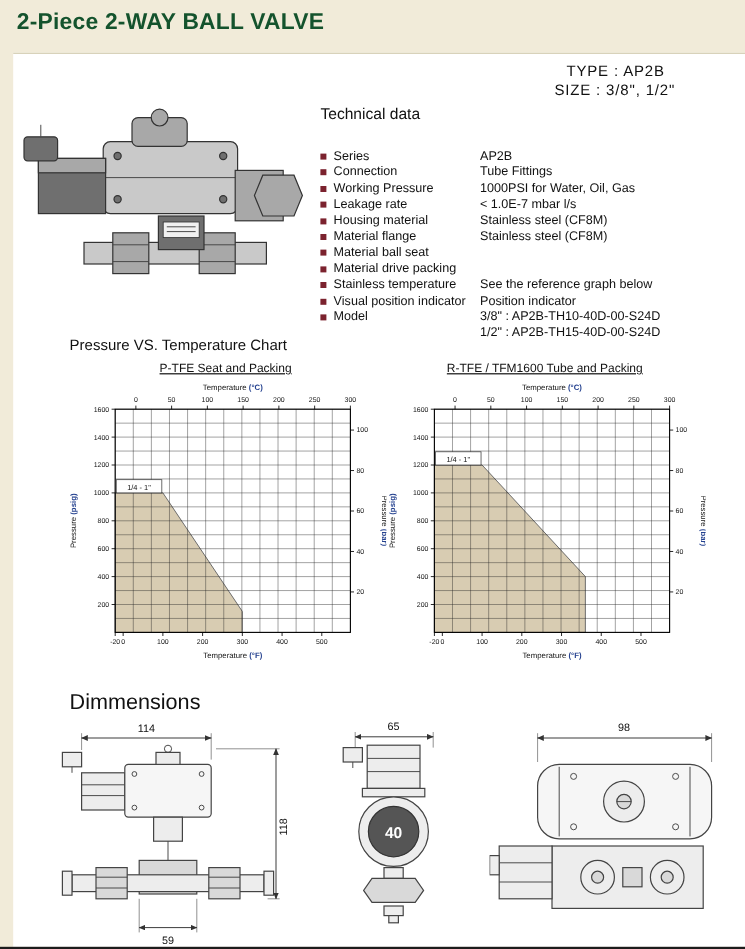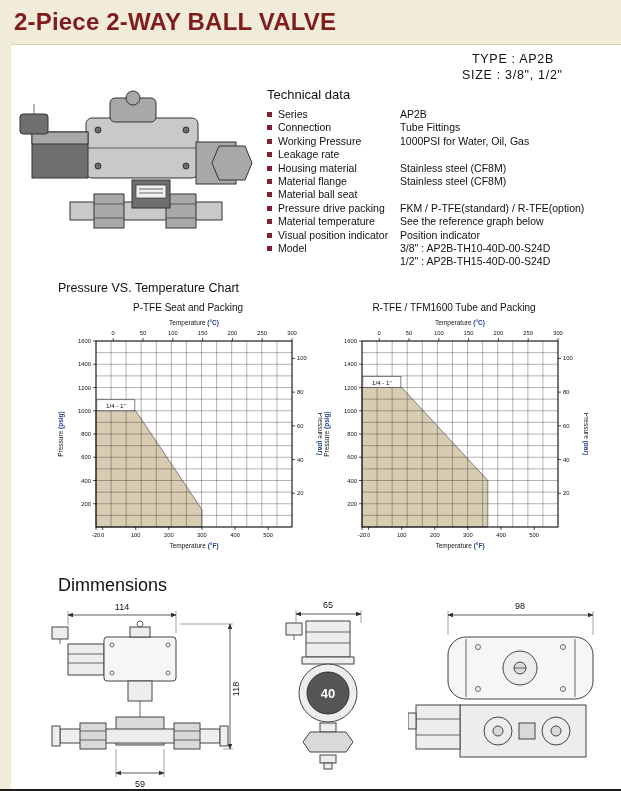--- a/index.html
+++ b/index.html
@@ -3,33 +3,33 @@
 <meta charset="utf-8">
 <style>
   html,body { margin:0; padding:0; }
   body {
     width:621px; height:791px; position:relative; overflow:hidden;
     background:#f1ebd9; font-family:"Liberation Sans", sans-serif; color:#111;
   }
   .content-panel { position:absolute; left:11px; top:44px; right:0; bottom:2px;
     background:#ffffff; border-top:1px solid #d8d2ba; }
   .bottom-rule { position:absolute; left:0; right:0; bottom:0; height:2px; background:#1c1c1c; }
-  .page-title { position:absolute; left:14px; top:8px; font-size:24px; font-weight:bold;
-    letter-spacing:0.2px; color:#7f1d1d; }
+  .page-title { position:absolute; left:14px; top:8px; font-size:19px; font-weight:bold;
+    letter-spacing:0.2px; color:#14532d; }
   .type-label { position:absolute; left:472px; top:52px; font-size:12.5px; letter-spacing:0.7px; }
   .size-label { position:absolute; left:462px; top:68px; font-size:12.5px; letter-spacing:0.7px; }
   .tech-heading { position:absolute; left:267px; top:87px; font-size:13px; }
-  .tech-list { position:absolute; left:267px; top:108px; width:345px; }
+  .tech-list { position:absolute; left:267px; top:124px; width:345px; }
   .trow { display:flex; align-items:flex-start; font-size:10.5px; line-height:13.4px; }
   .bullet { flex:none; width:5px; height:5px; background:#7b222e; margin:4px 6px 0 0; }
   .tlabel { flex:none; width:122px; }
   .tvalue { flex:1; }
   .tvline { display:block; }
   .chart-heading { position:absolute; left:58px; top:281px; font-size:12.5px; }
-  .chart-block { position:absolute; top:302px; width:268px; }
+  .chart-block { position:absolute; top:302px; width:268px;text-decoration:underline; }
   .chart-block.left { left:54px; }
   .chart-block.right { left:320px; }
   .chart-title { text-align:center; font-size:10px; margin-bottom:2px; }
   .dims-heading { position:absolute; left:58px; top:575px; font-size:18px; }
   .drawing { position:absolute; top:597px; }
   .drawing.d1 { left:25px; }
   .drawing.d2 { left:258px; }
   .drawing.d3 { left:408px; }
   svg { font-family:"Liberation Sans", sans-serif; display:block; }
   
@@ -109,20 +109,23 @@
   <div class="trow">
       <span class="bullet"></span>
       <span class="tlabel">Working Pressure</span>
       <span class="tvalue">
         <span class="tvline">1000PSI for Water, Oil, Gas</span>
       </span>
     </div>
   <div class="trow">
       <span class="bullet"></span>
       <span class="tlabel">Leakage rate</span>
+      <span class="tvalue">
+        <span class="tvline">&lt; 1.0E-7 mbar l/s</span>
+      </span>
     </div>
   <div class="trow">
       <span class="bullet"></span>
       <span class="tlabel">Housing material</span>
       <span class="tvalue">
         <span class="tvline">Stainless steel (CF8M)</span>
       </span>
     </div>
   <div class="trow">
       <span class="bullet"></span>
@@ -130,28 +133,25 @@
       <span class="tvalue">
         <span class="tvline">Stainless steel (CF8M)</span>
       </span>
     </div>
   <div class="trow">
       <span class="bullet"></span>
       <span class="tlabel">Material ball seat</span>
     </div>
   <div class="trow">
       <span class="bullet"></span>
-      <span class="tlabel">Pressure drive packing</span>
-      <span class="tvalue">
-        <span class="tvline">FKM / P-TFE(standard) / R-TFE(option)</span>
-      </span>
-    </div>
-  <div class="trow">
-      <span class="bullet"></span>
-      <span class="tlabel">Material temperature</span>
+      <span class="tlabel">Material drive packing</span>
+    </div>
+  <div class="trow">
+      <span class="bullet"></span>
+      <span class="tlabel">Stainless temperature</span>
       <span class="tvalue">
         <span class="tvline">See the reference graph below</span>
       </span>
     </div>
   <div class="trow">
       <span class="bullet"></span>
       <span class="tlabel">Visual position indicator</span>
       <span class="tvalue">
         <span class="tvline">Position indicator</span>
       </span>

